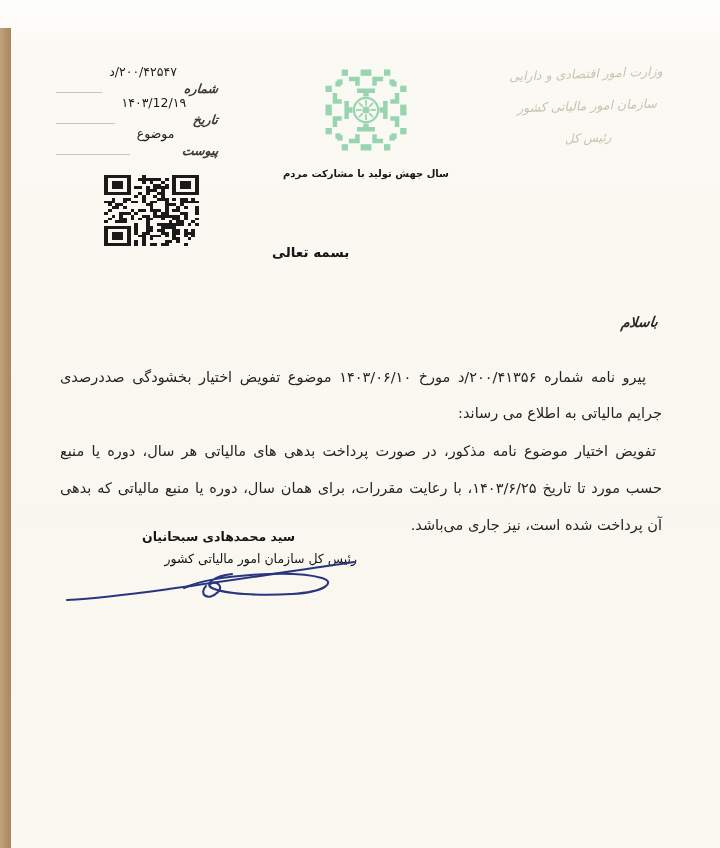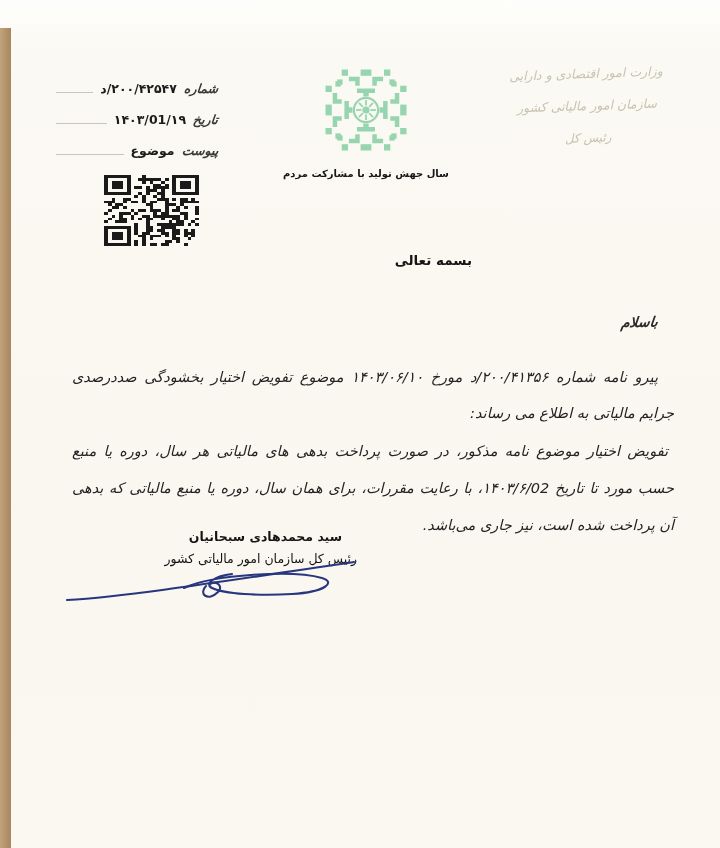--- a/index.html
+++ b/index.html
@@ -6,68 +6,68 @@
   .scan{position:relative;width:720px;height:848px;
         background:linear-gradient(180deg,#fefefc 0%,#fbf9f3 6%,#faf7f0 60%,#fbf8f2 100%);
         font-family:"DejaVu Sans",sans-serif;color:#222;}
   .edge-strip{position:absolute;left:0;top:28px;bottom:0;width:11px;
         background:linear-gradient(90deg,#c2a47c 0%,#b2926a 55%,#a8875f 100%);}
   
   .meta{position:absolute;left:56px;top:66px;width:162px;}
   .meta-row{display:flex;direction:rtl;align-items:flex-end;height:31px;}
   .meta-label{font-style:italic;font-weight:600;font-size:12.5px;color:#3a3a3a;
         transform:skewX(-6deg);white-space:nowrap;padding-bottom:1px;}
-  .meta-value{direction:rtl;font-weight:bold;font-size:12.5px;color:#1c1c1c;
-        margin:0 7px;white-space:nowrap;padding-bottom:1px;}
+  .meta-value{direction:rtl;font-weight:normal;font-size:12.5px;color:#1c1c1c;
+        margin:17px 7px;white-space:nowrap;padding-bottom:1px;}
   .meta-line{flex:1;border-bottom:1px solid #cac5b8;margin-bottom:4px;min-width:8px;}
   
   .letterhead{position:absolute;right:28px;top:58px;width:210px;text-align:center;
         color:#c7c2b1;font-style:italic;font-size:12.5px;line-height:32px;
         transform:rotate(-2deg);direction:rtl;}
   .letterhead .lh3{font-size:12px;letter-spacing:1px;}
   
   .logo{position:absolute;left:321px;top:64px;width:90px;height:92px;}
   .slogan{position:absolute;left:256px;top:168px;width:220px;text-align:center;
         direction:rtl;font-weight:bold;font-size:10px;color:#161616;}
   
   .qr{position:absolute;left:104px;top:175px;width:95px;height:71px;}
   
-  .bismillah{position:absolute;left:272px;top:252px;width:200px;text-align:right;
+  .bismillah{position:absolute;left:272px;top:244px;width:200px;text-align:left;
         direction:rtl;font-weight:bold;font-size:13.5px;color:#151515;}
   .addressee{position:absolute;right:58px;top:282px;direction:rtl;font-weight:bold;
         font-size:14.5px;color:#141414;}
   .salutation{position:absolute;right:62px;top:314px;direction:rtl;font-style:italic;
         font-weight:600;font-size:14px;color:#2a2a2a;transform:skewX(-8deg) rotate(-2deg);}
-  .para{position:absolute;left:72px;width:602px;direction:rtl;text-align:justify;
-        font-size:14.5px;line-height:36px;color:#242424;font-style:italic;}
+  .para{position:absolute;left:60px;width:602px;direction:rtl;text-align:justify;
+        font-size:14.5px;line-height:36px;color:#242424;}
   .para1{top:344px;text-indent:16px;}
   .para2{top:418px;text-indent:6px;line-height:37px;}
   
-  .sig-name{position:absolute;left:142px;top:529px;width:200px;text-align:right;
+  .sig-name{position:absolute;left:142px;top:529px;width:200px;text-align:left;
         direction:rtl;font-weight:bold;font-size:12.5px;color:#141414;}
   .sig-title{position:absolute;left:117px;top:551px;width:240px;text-align:right;
         direction:rtl;font-weight:normal;font-size:12.5px;color:#141414;}
   .sig-ink{position:absolute;left:64px;top:554px;width:294px;height:58px;}
 </style>
 </head>
 <body>
 
 <div class="scan">
 
   <div class="edge-strip"></div>
 
   <div class="meta">
     <div class="meta-row">
       <span class="meta-label">شماره</span>
       <span class="meta-value">۲۰۰/۴۲۵۴۷/د</span>
       <span class="meta-line"></span>
     </div>
     <div class="meta-row">
       <span class="meta-label">تاریخ</span>
-      <span class="meta-value">۱۴۰۳/01/۱۹</span>
+      <span class="meta-value">۱۴۰۳/12/۱۹</span>
       <span class="meta-line"></span>
     </div>
     <div class="meta-row">
       <span class="meta-label">پیوست</span>
       <span class="meta-value">موضوع</span>
       <span class="meta-line"></span>
     </div>
   </div>
 
   <div class="letterhead">
@@ -321,21 +321,21 @@
       </svg>
   </div>
 
   <div class="bismillah">بسمه تعالی</div>
 
 
   <div class="salutation">باسلام</div>
 
   <p class="para para1">پیرو نامه شماره ۲۰۰/۴۱۳۵۶/د مورخ ۱۴۰۳/۰۶/۱۰ موضوع تفویض اختیار بخشودگی صددرصدی جرایم مالیاتی به اطلاع می رساند:</p>
 
-  <p class="para para2">تفویض اختیار موضوع نامه مذکور، در صورت پرداخت بدهی های مالیاتی هر سال، دوره یا منبع حسب مورد تا تاریخ ۱۴۰۳/۶/02، با رعایت مقررات، برای همان سال، دوره یا منبع مالیاتی که بدهی آن پرداخت شده است، نیز جاری می‌باشد.</p>
+  <p class="para para2">تفویض اختیار موضوع نامه مذکور، در صورت پرداخت بدهی های مالیاتی هر سال، دوره یا منبع حسب مورد تا تاریخ ۱۴۰۳/۶/۲۵، با رعایت مقررات، برای همان سال، دوره یا منبع مالیاتی که بدهی آن پرداخت شده است، نیز جاری می‌باشد.</p>
 
   <div class="sig-name">سید محمدهادی سبحانیان</div>
   <div class="sig-title">رئیس کل سازمان امور مالیاتی کشور</div>
 
   <div class="sig-ink">
     <svg viewBox="0 0 294 58" width="294" height="58" xmlns="http://www.w3.org/2000/svg">
       <g fill="none" stroke="#28367f" stroke-width="2.1" stroke-linecap="round">
         <path d="M3 46 C 70 42, 180 24, 290 8"></path>
         <path d="M120 34 C 150 20, 230 16, 258 24 C 272 28, 262 38, 228 40 C 196 42, 160 40, 148 34 C 140 30, 150 22, 168 20"></path>
         <path d="M142 32 c -8 8, 2 16, 12 6 c 5 -5, 0 -12, -8 -8"></path>

